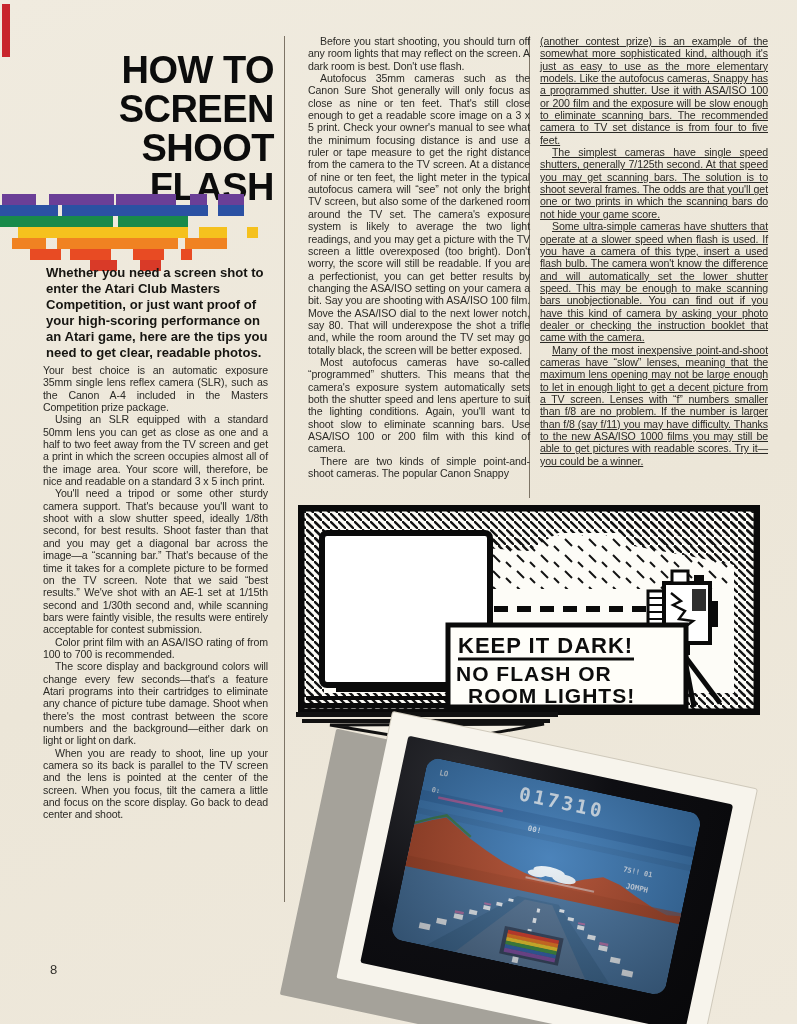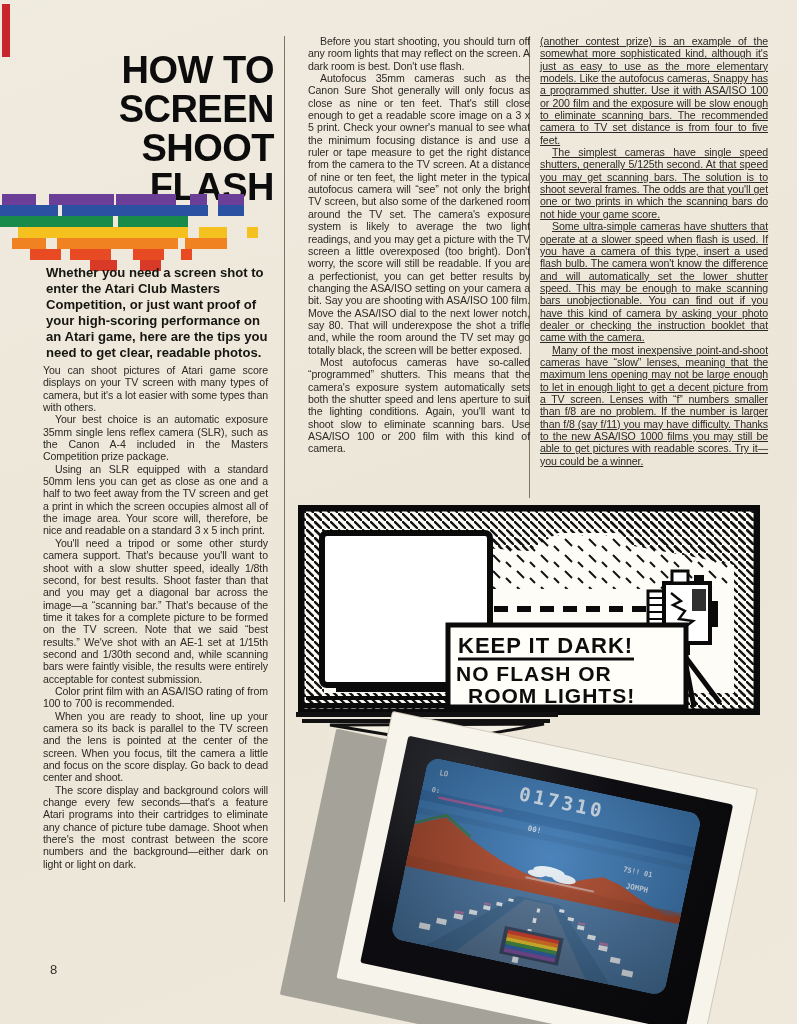--- a/index.html
+++ b/index.html
@@ -83,36 +83,36 @@
       <div class="px" style="left: 90px; top: 66px; width: 27px; height: 11px; background: rgb(217, 58, 40);"></div>
       <div class="px" style="left: 140px; top: 66px; width: 21px; height: 11px; background: rgb(217, 58, 40);"></div>
     </div>
 
   <p id="intro">Whether you need a screen shot to enter the Atari Club Masters Competition, or just want proof of your high-scoring performance on an Atari game, here are the tips you need to get clear, readable photos.</p>
 
   <div id="rule1" class="vrule"></div>
   <div id="rule2" class="vrule"></div>
 
   <div id="col1" class="body-text noindent-first">
-      <p>You can shoot pictures of Atari game score displays on your TV screen with many types of camera, but it's a lot easier with some types than with others.</p>
       <p>Your best choice is an automatic exposure 35mm single lens reflex camera (SLR), such as the Canon A-4 included in the Masters Competition prize package.</p>
       <p>Using an SLR equipped with a standard 50mm lens you can get as close as one and a half to two feet away from the TV screen and get a print in which the screen occupies almost all of the image area. Your score will, therefore, be nice and readable on a standard 3 x 5 inch print.</p>
       <p>You'll need a tripod or some other sturdy camera support. That's because you'll want to shoot with a slow shutter speed, ideally 1/8th second, for best results. Shoot faster than that and you may get a diagonal bar across the image—a “scanning bar.” That's because of the time it takes for a complete picture to be formed on the TV screen. Note that we said “best results.” We've shot with an AE-1 set at 1/15th second and 1/30th second and, while scanning bars were faintly visible, the results were entirely acceptable for contest submission.</p>
       <p>Color print film with an ASA/ISO rating of from 100 to 700 is recommended.</p>
+      <p>The score display and background colors will change every few seconds—that's a feature Atari programs into their cartridges to eliminate any chance of picture tube damage. Shoot when there's the most contrast between the score numbers and the background—either dark on light or light on dark.</p>
       <p>When you are ready to shoot, line up your camera so its back is parallel to the TV screen and the lens is pointed at the center of the screen. When you focus, tilt the camera a little and focus on the score display. Go back to dead center and shoot.</p>
-      <p>The score display and background colors will change every few seconds—that's a feature Atari programs into their cartridges to eliminate any chance of picture tube damage. Shoot when there's the most contrast between the score numbers and the background—either dark on light or light on dark.</p>
     </div>
   <div id="col2" class="body-text">
       <p>Before you start shooting, you should turn off any room lights that may reflect on the screen. A dark room is best. Don't use flash.</p>
       <p>Autofocus 35mm cameras such as the Canon Sure Shot generally will only focus as close as nine or ten feet. That's still close enough to get a readable score image on a 3 x 5 print. Check your owner's manual to see what the minimum focusing distance is and use a ruler or tape measure to get the right distance from the camera to the TV screen. At a distance of nine or ten feet, the light meter in the typical autofocus camera will “see” not only the bright TV screen, but also some of the darkened room around the TV set. The camera's exposure system is likely to average the two light readings, and you may get a picture with the TV screen a little overexposed (too bright). Don't worry, the score will still be readable. If you are a perfectionist, you can get better results by changing the ASA/ISO setting on your camera a bit. Say you are shooting with ASA/ISO 100 film. Move the ASA/ISO dial to the next lower notch, say 80. That will underexpose the shot a trifle and, while the room around the TV set may go totally black, the screen will be better exposed.</p>
       <p>Most autofocus cameras have so-called “programmed” shutters. This means that the camera's exposure system automatically sets both the shutter speed and lens aperture to suit the lighting conditions. Again, you'll want to shoot slow to eliminate scanning bars. Use ASA/ISO 100 or 200 film with this kind of camera.</p>
+      <p>There are two kinds of simple point-and-shoot cameras. The popular Canon Snappy</p>
     </div>
   <div id="col3" class="body-text noindent-first">
       <p>(another contest prize) is an example of the somewhat more sophisticated kind, although it's just as easy to use as the more elementary models. Like the autofocus cameras, Snappy has a programmed shutter. Use it with ASA/ISO 100 or 200 film and the exposure will be slow enough to eliminate scanning bars. The recommended camera to TV set distance is from four to five feet.</p>
-      <p>The simplest cameras have single speed shutters, generally 5/125th second. At that speed you may get scanning bars. The solution is to shoot several frames. The odds are that you'll get one or two prints in which the scanning bars do not hide your game score.</p>
+      <p>The simplest cameras have single speed shutters, generally 7/125th second. At that speed you may get scanning bars. The solution is to shoot several frames. The odds are that you'll get one or two prints in which the scanning bars do not hide your game score.</p>
       <p>Some ultra-simple cameras have shutters that operate at a slower speed when flash is used. If you have a camera of this type, insert a used flash bulb. The camera won't know the difference and will automatically set the lower shutter speed. This may be enough to make scanning bars unobjectionable. You can find out if you have this kind of camera by asking your photo dealer or checking the instruction booklet that came with the camera.</p>
       <p>Many of the most inexpensive point-and-shoot cameras have “slow” lenses, meaning that the maximum lens opening may not be large enough to let in enough light to get a decent picture from a TV screen. Lenses with “f” numbers smaller than f/8 are no problem. If the number is larger than f/8 (say f/11) you may have difficulty. Thanks to the new ASA/ISO 1000 films you may still be able to get pictures with readable scores. Try it—you could be a winner.</p>
     </div>
 
   <svg id="illustration" viewBox="0 0 462 210" xmlns="http://www.w3.org/2000/svg">
     <defs>
       <pattern id="hatch" patternUnits="userSpaceOnUse" width="8" height="8">
         <path d="M-2,-2 L10,10" stroke="#121212" stroke-width="2.3"></path>
       </pattern>
       <pattern id="sparse" patternUnits="userSpaceOnUse" width="24" height="16">

